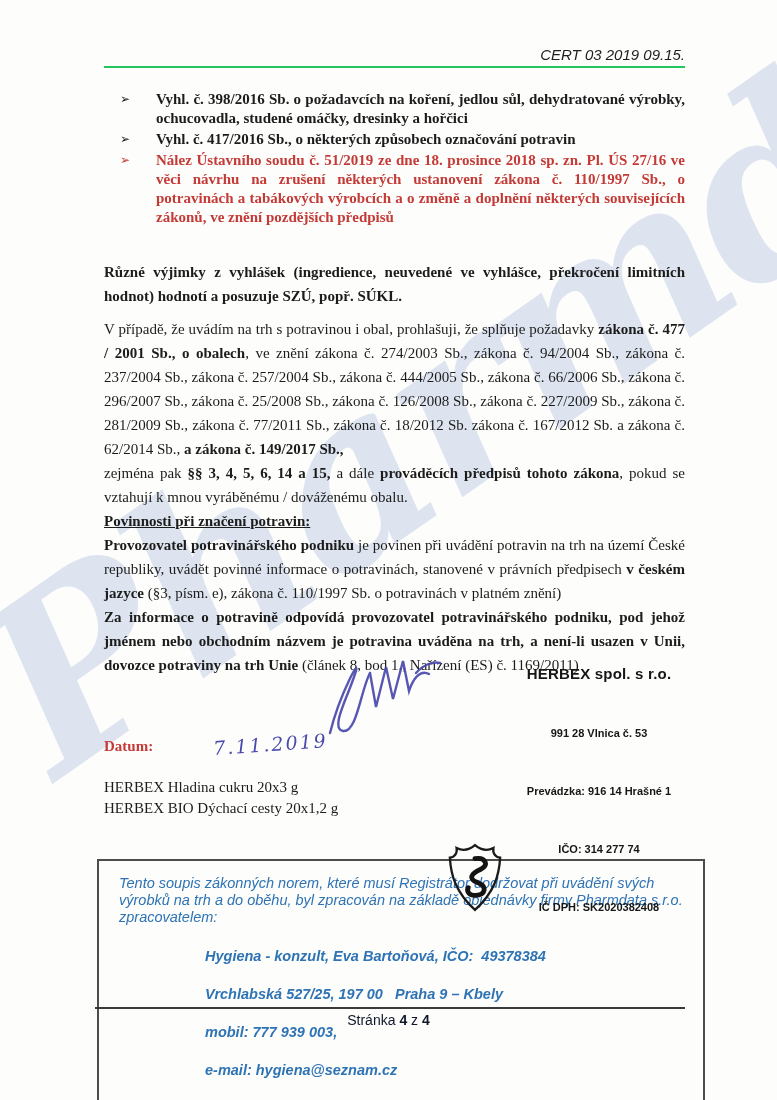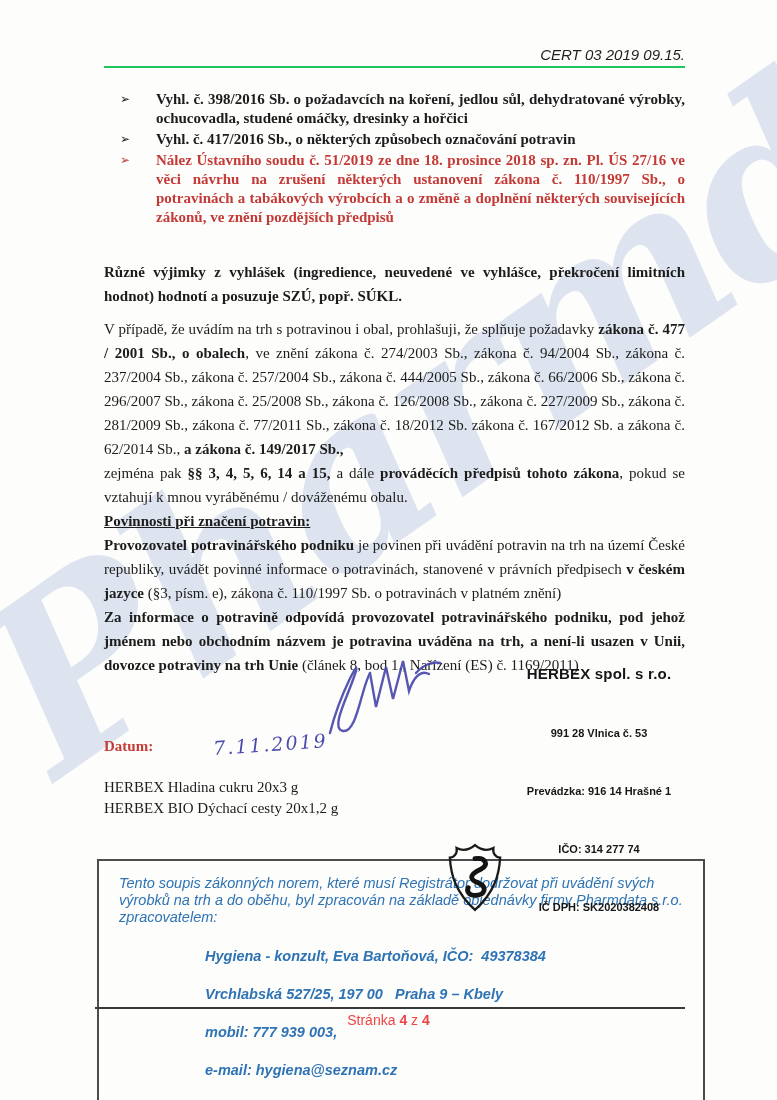--- a/index.html
+++ b/index.html
@@ -46,21 +46,21 @@
   .info-box{
     margin-top:40px;margin-left:-7px;width:566px;border:2px solid #4c4c4c;
     padding:14px 18px 28px 20px;font-family:"Liberation Sans",sans-serif;
     font-style:italic;color:#2e73b4;font-size:14.5px;
   }
   .box-intro{line-height:17px;}
   .box-line{margin:22px 0 0 86px;font-weight:bold;white-space:pre-wrap;}
   .footer-rule{position:absolute;left:95px;right:92px;top:1007px;
     border-top:2px solid #3a3a3a;z-index:1;}
   .footer-text{position:absolute;left:0;right:0;top:1012px;text-align:center;
-    font-family:"Liberation Sans",sans-serif;font-size:14px;color:#ef4444;z-index:1;}
+    font-family:"Liberation Sans",sans-serif;font-size:14px;color:#0f172a;z-index:1;}
 </style>
 </head>
 <body>
 
 <div class="watermark">Pharmdata</div>
 
 <div class="content">
 
   <div class="hdr-row">CERT 03 2019 09.15.</div>
 

